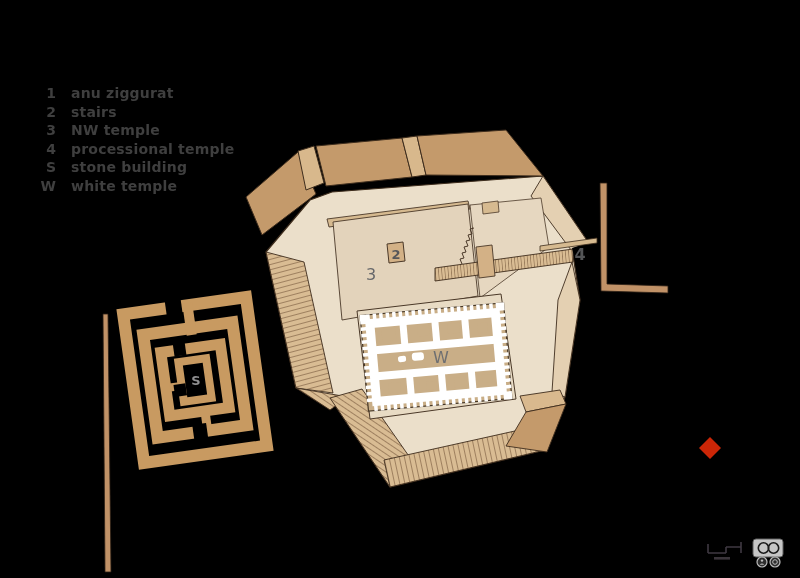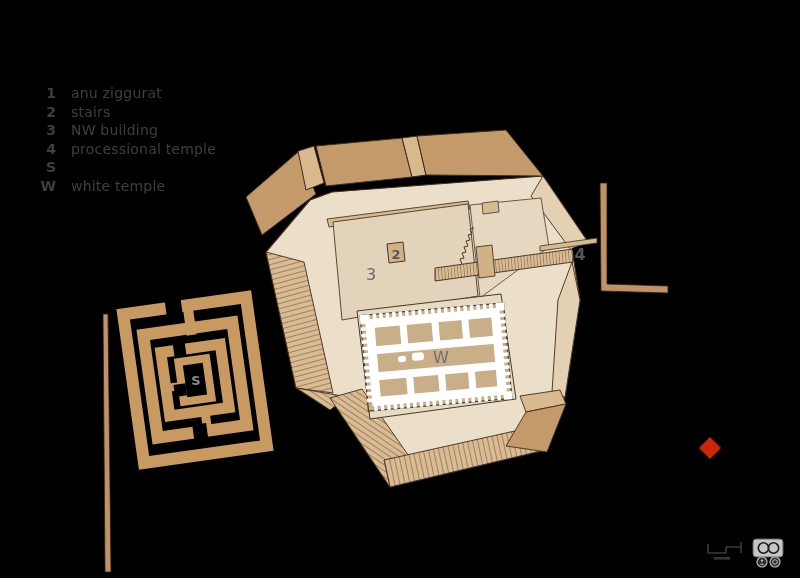--- a/index.html
+++ b/index.html
@@ -2,21 +2,21 @@
 <html><head>
 <meta charset="utf-8">
 <style>
   html,body{margin:0;padding:0;background:#000;}
   .stage{position:relative;width:800px;height:578px;background:#000;overflow:hidden;
          font-family:"DejaVu Sans","Liberation Sans",sans-serif;}
   .stage svg{position:absolute;left:0;top:0;}
   .legend{position:absolute;left:36px;top:85px;color:#3f3f3f;}
   .legend-row{display:flex;align-items:baseline;height:18.6px;}
   .legend-key{width:20px;text-align:right;font-size:14px;font-weight:700;flex:0 0 20px;}
-  .legend-label{margin-left:15px;font-size:14px;font-weight:400;letter-spacing:.2px;}
+  .legend-label{margin-left:15px;font-size:14px;font-weight:700;letter-spacing:.2px;}
   text{font-family:"DejaVu Sans","Liberation Sans",sans-serif;}
 </style>
 </head>
 <body>
 
 <div class="stage">
 
   <svg width="800" height="578" viewBox="0 0 800 578">
     <defs>
       <pattern id="hatchL" width="5" height="5" patternUnits="userSpaceOnUse" patternTransform="rotate(75)">
@@ -138,28 +138,29 @@
     <div class="legend-row">
       <span class="legend-key">1</span>
       <span class="legend-label">anu ziggurat</span>
     </div>
     <div class="legend-row">
       <span class="legend-key">2</span>
       <span class="legend-label">stairs</span>
     </div>
     <div class="legend-row">
       <span class="legend-key">3</span>
-      <span class="legend-label">NW building</span>
+      <span class="legend-label">NW temple</span>
     </div>
     <div class="legend-row">
       <span class="legend-key">4</span>
       <span class="legend-label">processional temple</span>
     </div>
     <div class="legend-row">
       <span class="legend-key">S</span>
+      <span class="legend-label">stone building</span>
     </div>
     <div class="legend-row">
       <span class="legend-key">W</span>
       <span class="legend-label">white temple</span>
     </div>
   </div>
 
 </div>
 
 </body></html>

